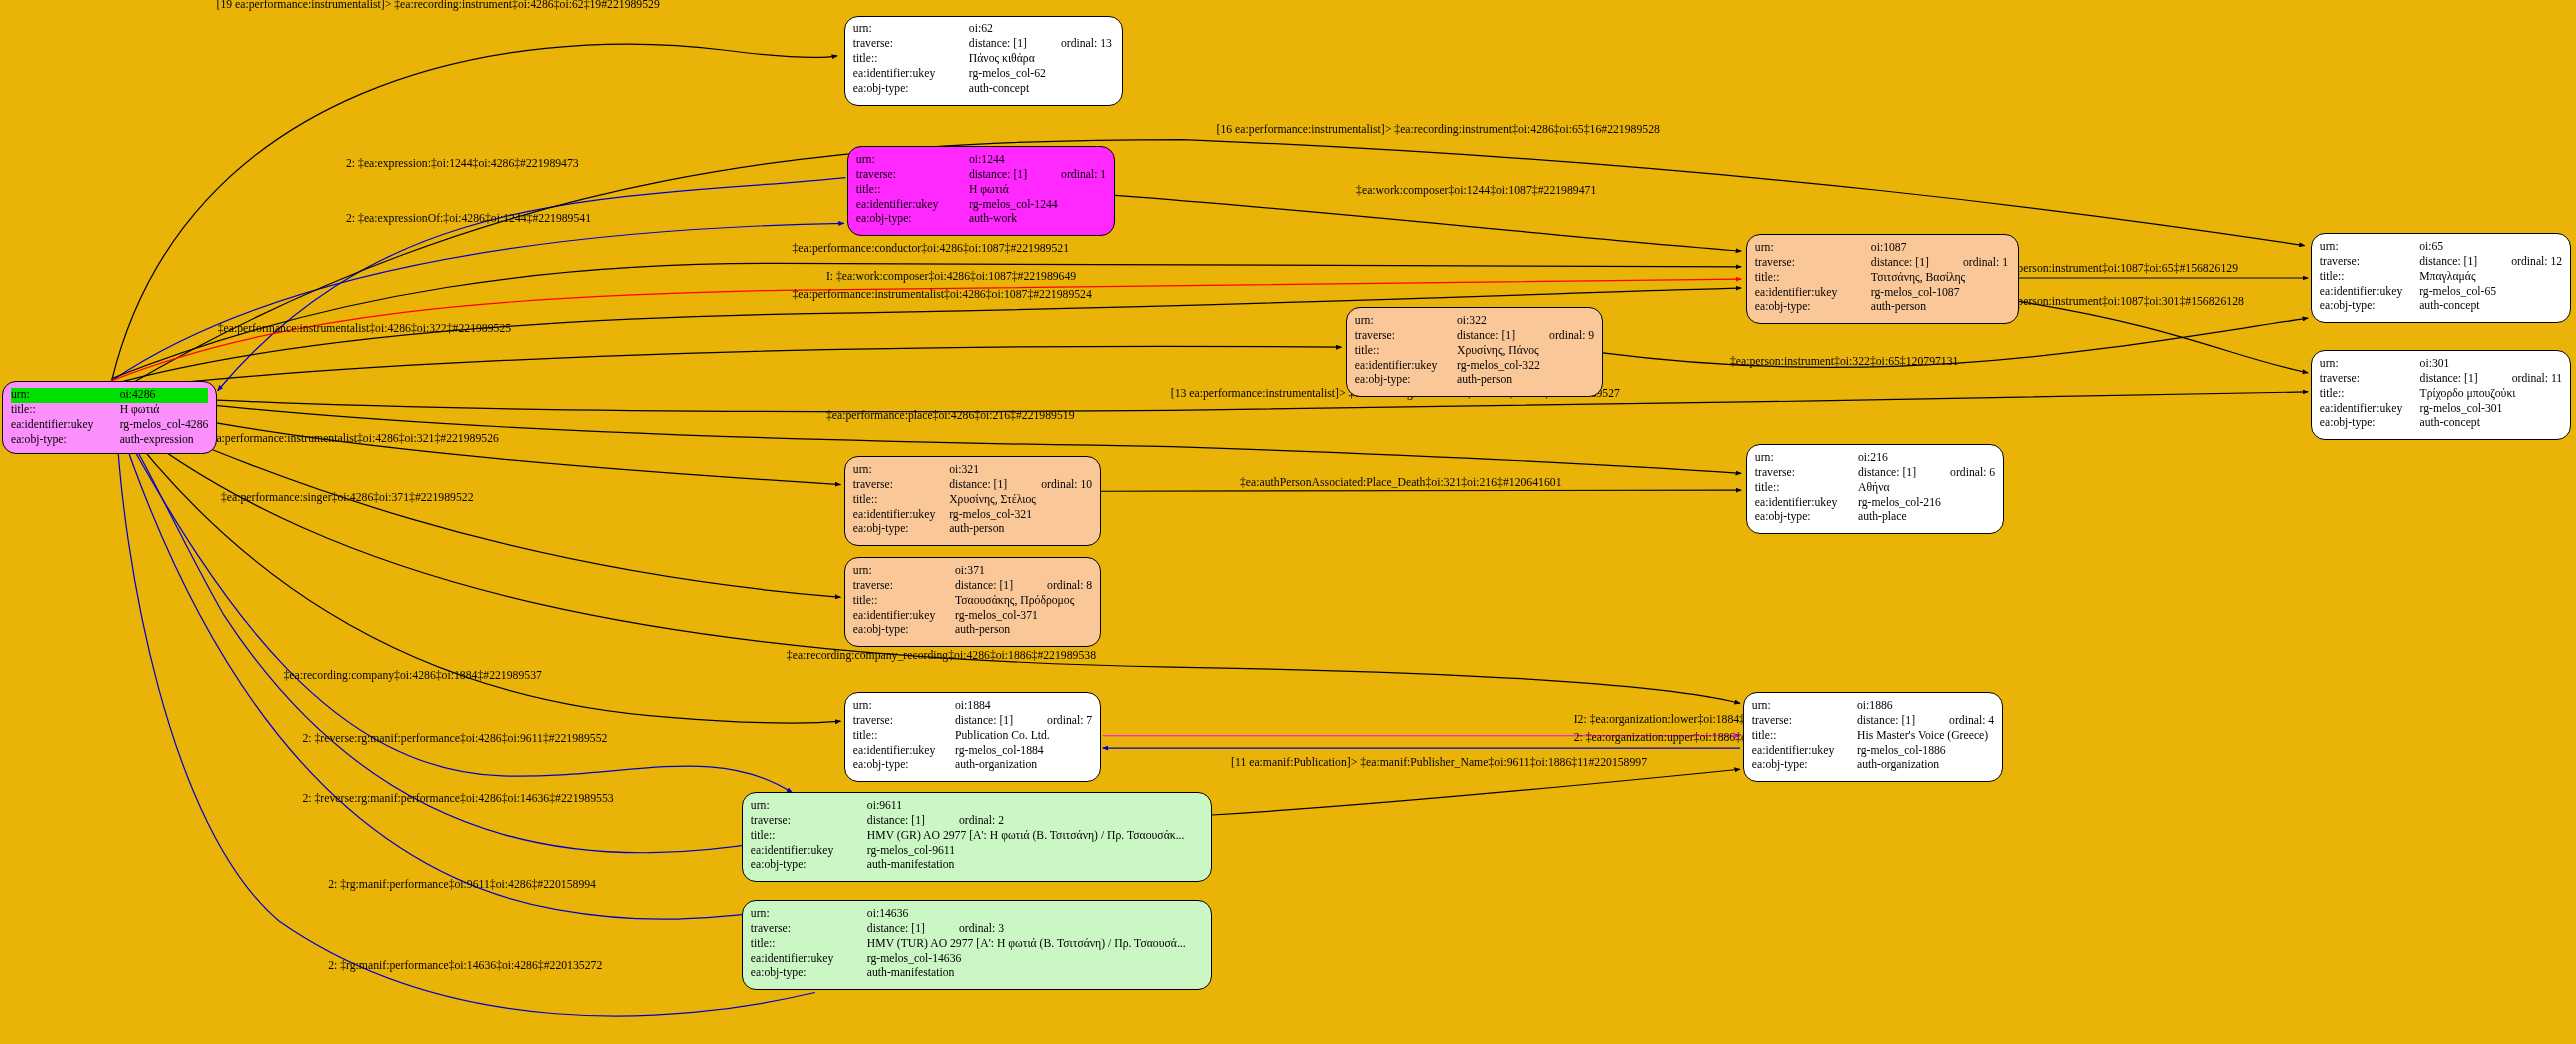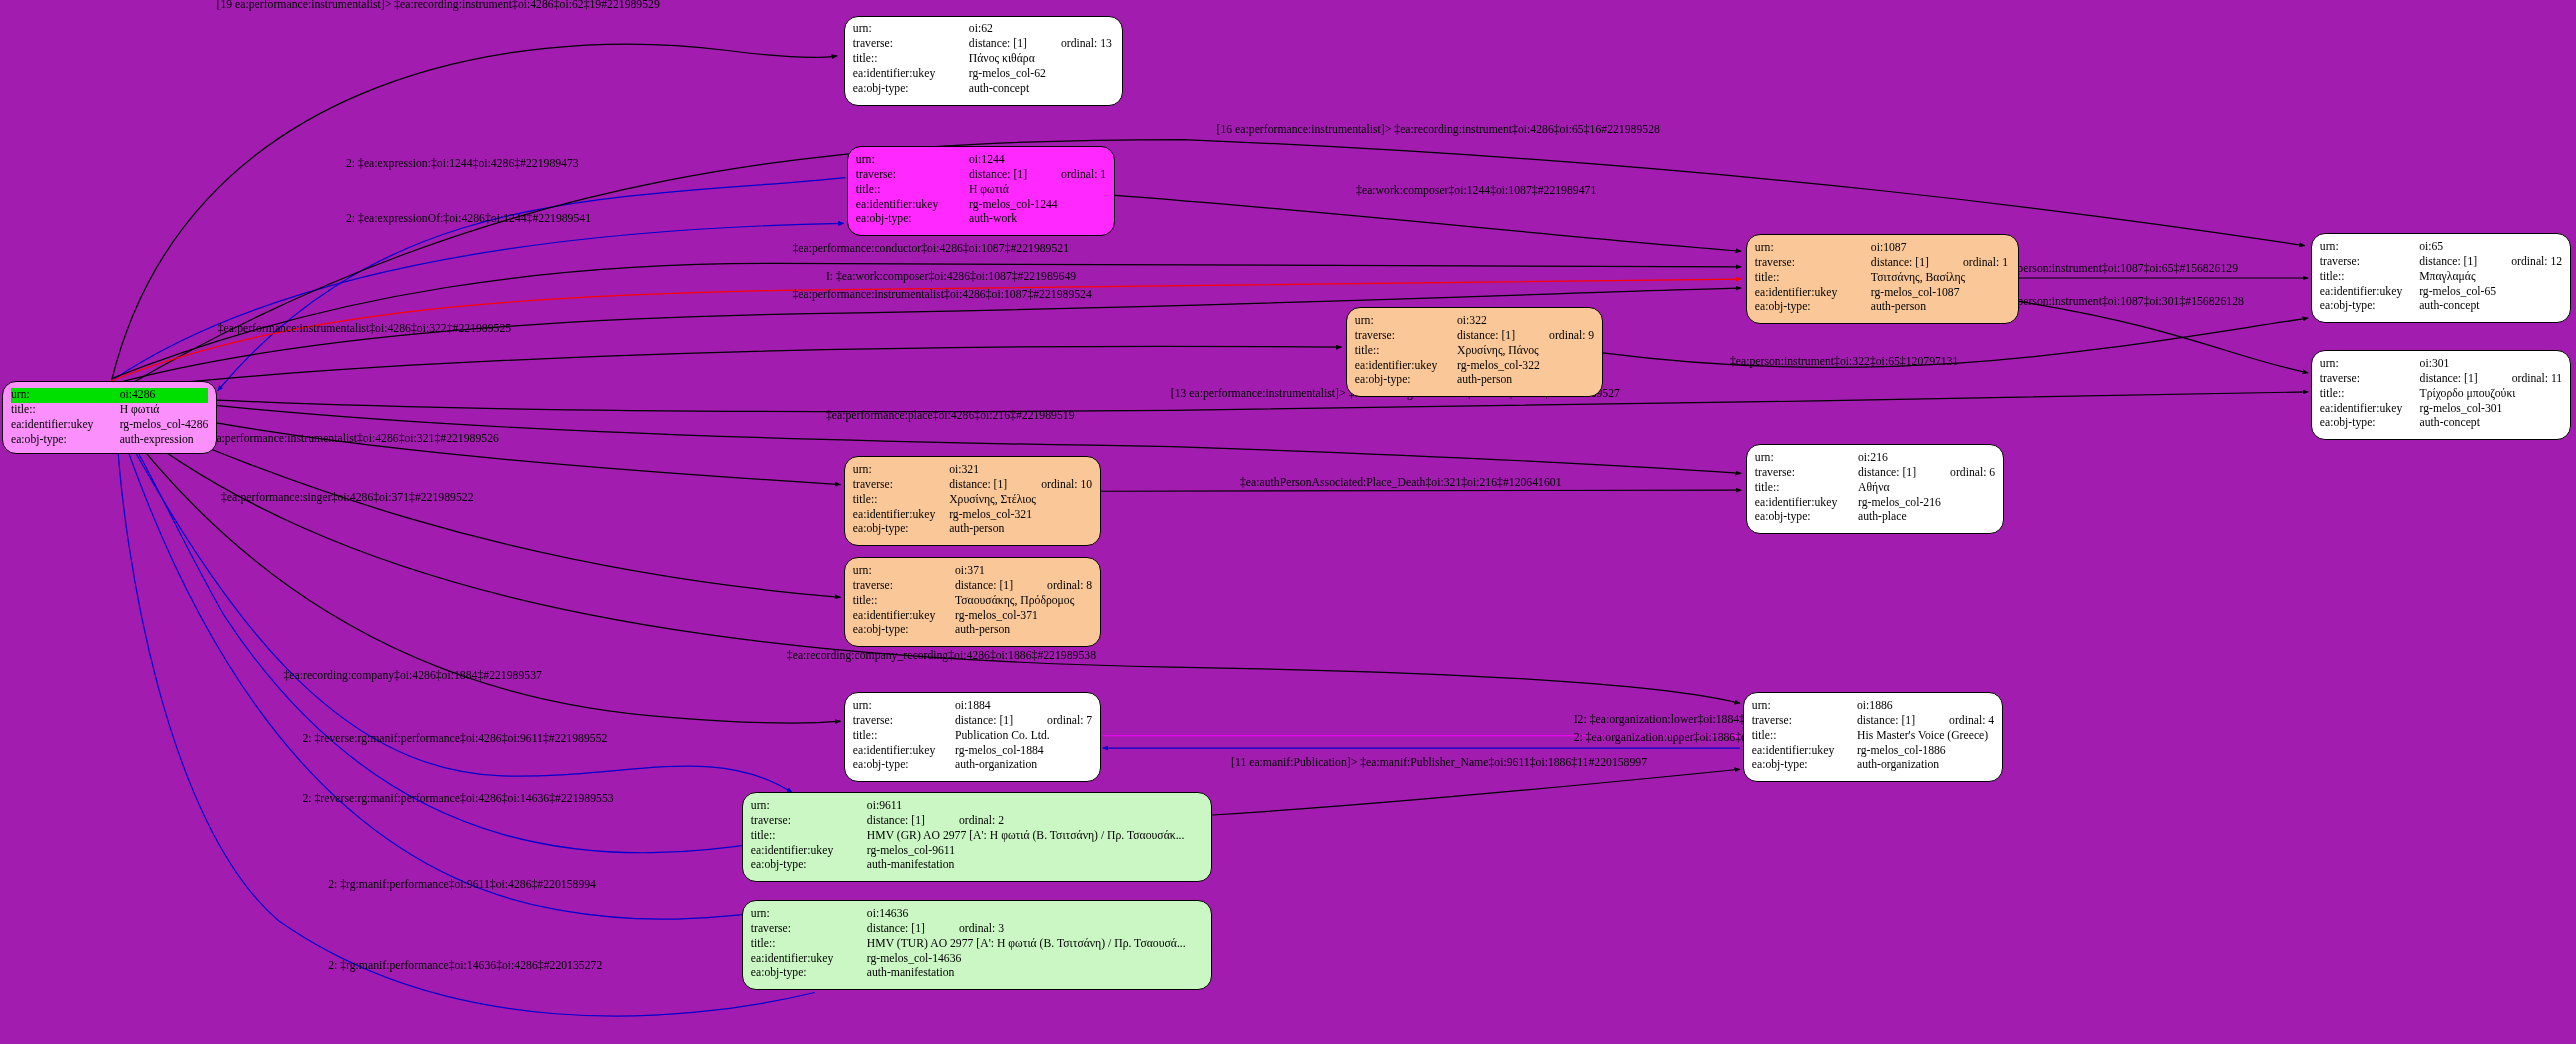--- a/index.html
+++ b/index.html
@@ -1,17 +1,17 @@
 <!DOCTYPE html>
 <html style="font-size:9px"><head>
 <meta charset="utf-8">
 <style>
   html,body{margin:0;padding:0;background:#ffffff;}
   body{font-family:"Liberation Serif","DejaVu Serif",serif;}
-  #stage{position:relative;width:2576px;height:1045px;background:#a21caf;overflow:hidden;}
+  #stage{position:relative;width:2576px;height:1045px;background:#eab308;overflow:hidden;}
   svg.edges{position:absolute;left:0;top:0;width:2576px;height:1045px;overflow:visible;}
   .edge-label{font-family:"Liberation Serif",serif;font-size:21px;fill:#000;white-space:pre;}
   .node{position:absolute;box-sizing:border-box;border:1.1px solid #000;border-radius:14px;
         background:#fff;padding:5.6px 7.8px;}
   .node table{border-collapse:collapse;width:100%;}
   .node td{font-size:11.7px;line-height:1.28;padding:0;vertical-align:top;white-space:nowrap;}
   .node td.k{width:116px;}
   .node td.v{}
   .node .hl{background:#00e000;}
   .node-person{background:#fac898;}

